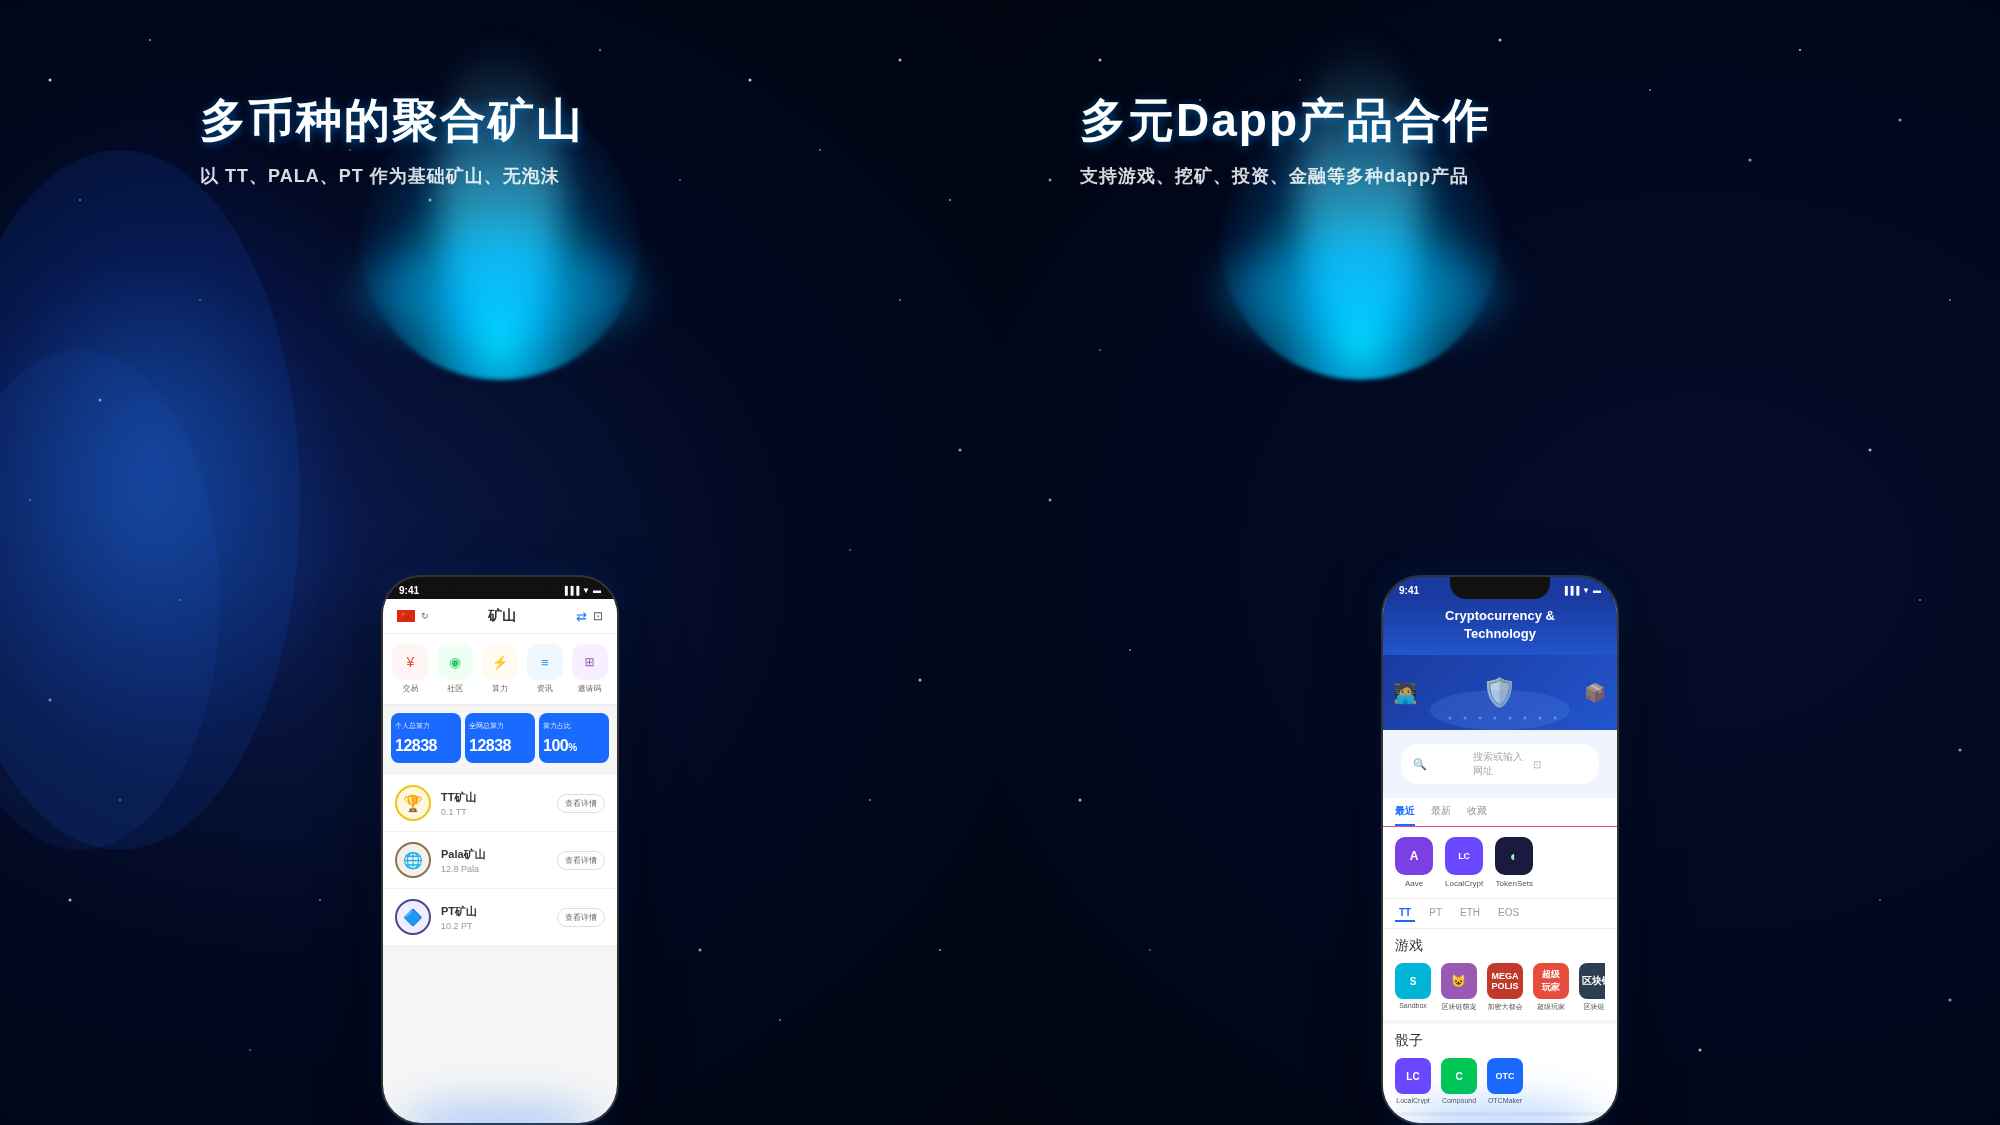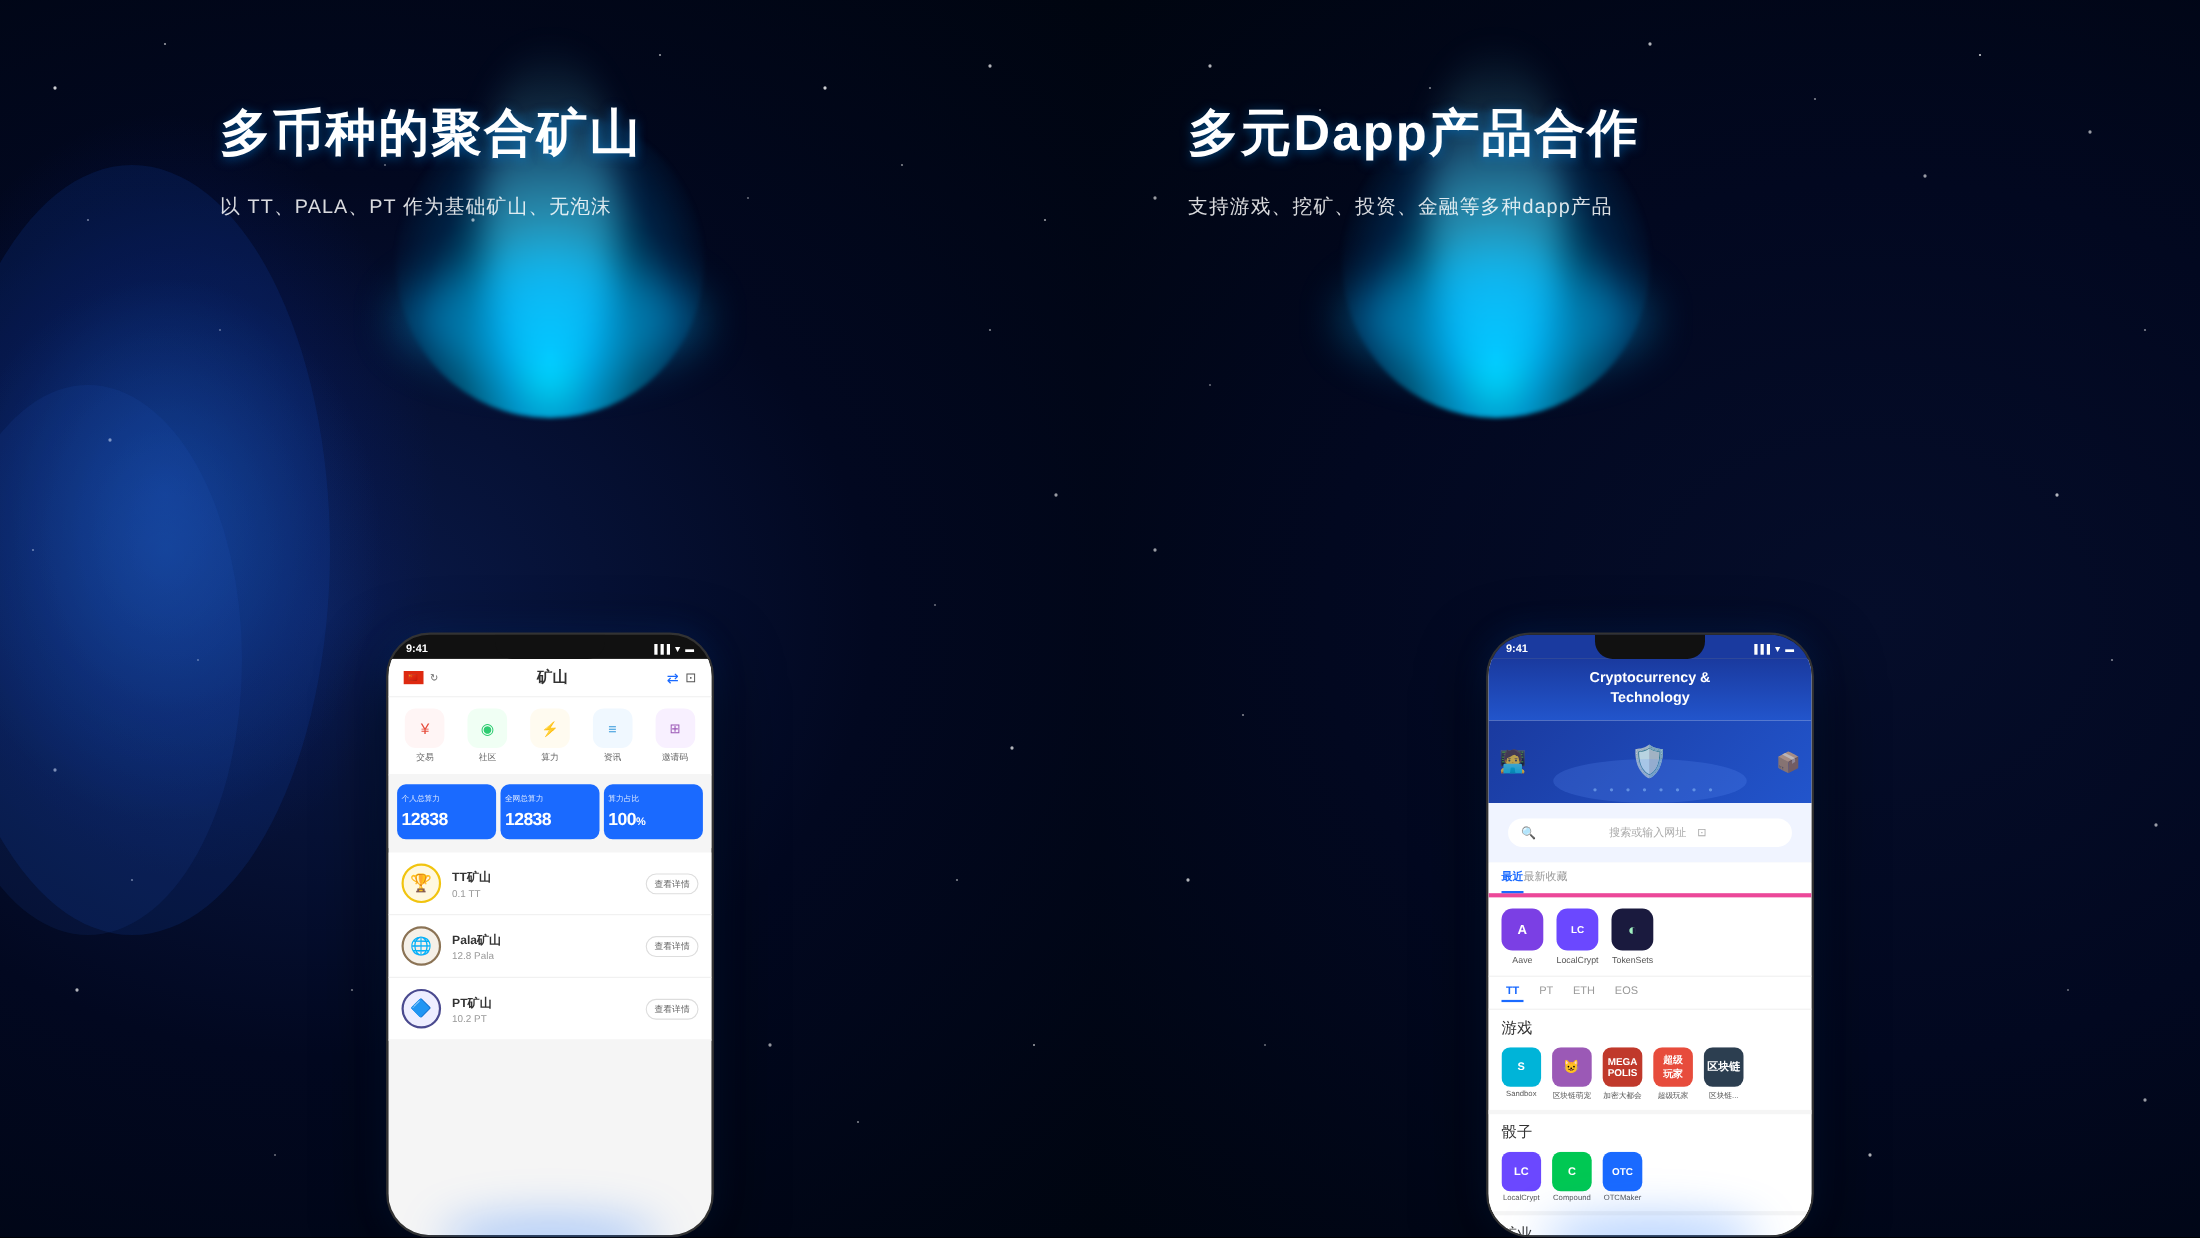--- a/index.html
+++ b/index.html
@@ -113,40 +113,40 @@
     }
     .panel-title h1 {
       font-size: 46px;
       font-weight: 600;
       letter-spacing: 2px;
       text-shadow: 0 2px 10px rgba(0,150,255,0.5);
     }
     .panel-title p {
       font-size: 18px;
       color: rgba(255,255,255,0.85);
-      margin-top: 24px;
-      font-weight: 400;
+      margin-top: 12px;
+      font-weight: 700;
       letter-spacing: 1px;
     }
 
     .panel-right .panel-title {
       left: 80px;
     }
 
     
     .phone-container {
       position: absolute;
       bottom: 0;
       left: 50%;
       transform: translateX(-50%);
       z-index: 20;
     }
 
     .phone {
-      width: 298px;
+      width: 238px;
       height: 550px;
       background: #111;
       border-radius: 40px;
       border: 2px solid #333;
       position: relative;
       overflow: hidden;
       box-shadow: 0 20px 60px rgba(0,0,0,0.8), 0 0 30px rgba(0,100,255,0.2);
     }
 
     
@@ -358,22 +358,22 @@
       align-items: center;
       gap: 6px;
     }
     .search-bar span { font-size: 10px; color: #aaa; flex: 1; }
 
     
     .tab-row {
       display: flex;
       padding: 0 12px;
       background: white;
-      border-bottom: 4px solid #ec4899;
-      gap: 0;
+      border-bottom: 1px solid #ec4899;
+      gap: 16px;
     }
     .tab-item {
       font-size: 10px;
       padding: 6px 0;
       color: #999;
     }
     .tab-item.active {
       color: #1a6aff;
       border-bottom: 2px solid #1a6aff;
       font-weight: 600;

